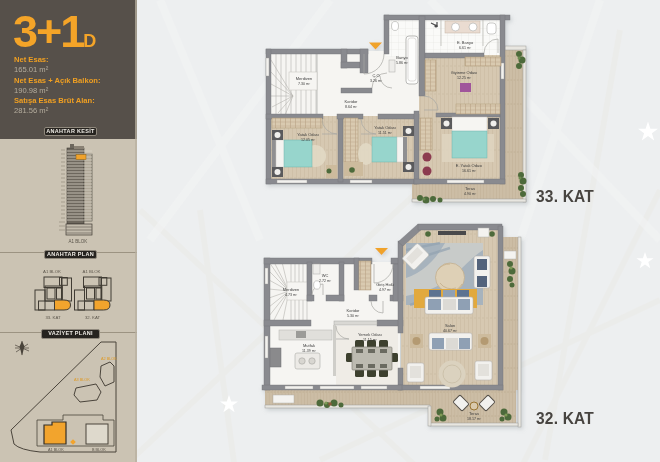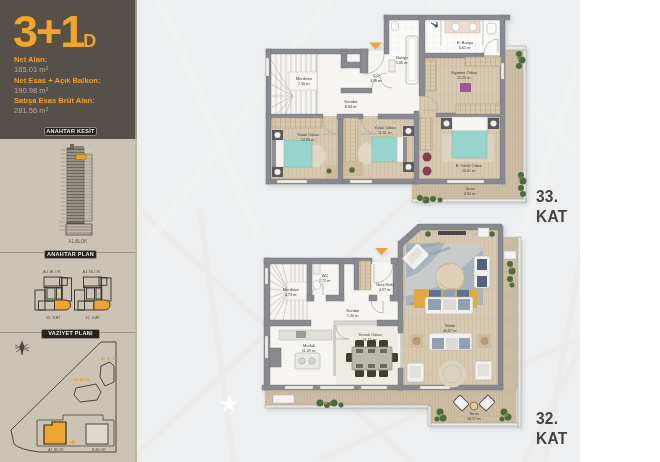--- a/index.html
+++ b/index.html
@@ -1,16 +1,16 @@
 <!DOCTYPE html>
 <html><head>
 <meta charset="utf-8">
 <style>
   html,body{margin:0;padding:0;}
-  #page{position:relative;width:580px;height:462px;background:#edeff0;overflow:hidden;
+  #page{position:relative;width:660px;height:462px;background:#edeff0;overflow:hidden;
         font-family:"Liberation Sans",sans-serif;text-decoration:underline;}
   #bgsvg,#plansvg{position:absolute;left:0;top:0;}
   #sidebar{position:absolute;left:0;top:0;width:137px;height:462px;}
   .dark{position:absolute;left:0;top:0;width:137px;height:139px;background:#56504a;}
   .beige{position:absolute;left:0;top:139px;width:137px;height:323px;background:#cbc3b3;}
   .badge{position:absolute;z-index:3;background:#26231f;color:#efece6;font-size:5.5px;font-weight:bold;
          letter-spacing:0.3px;text-align:center;border-radius:2px;border:1px solid #8f887c;
          line-height:7.5px;height:7.5px;white-space:nowrap;}
   .t31{position:absolute;left:13px;top:6px;color:#f4a428;font-size:45px;font-weight:bold;letter-spacing:-2px;}
   .t31 .d{font-size:18px;letter-spacing:0;}
@@ -47,21 +47,21 @@
 
   <div id="sidebar">
 
     <div class="dark"></div>
 
     <div class="beige"></div>
 
     <div class="t31">3+1<span class="d">D</span></div>
 
     <div class="info">
-      <b>Net Alan:</b><br>165.01 m²<br>
+      <b>Net Esas:</b><br>165.01 m²<br>
       <b>Net Esas + Açık Balkon:</b><br>190.98 m²<br>
       <b>Satışa Esas Brüt Alan:</b><br>281.56 m²
     </div>
 
     <div class="badge" style="left:44px;top:126.5px;width:51px;">ANAHTAR KESİT</div>
 
     <div class="badge" style="left:44px;top:249.5px;width:51px;">ANAHTAR PLAN</div>
 
     <div class="badge" style="left:41px;top:329px;width:57px;">VAZİYET PLANI</div>
 

